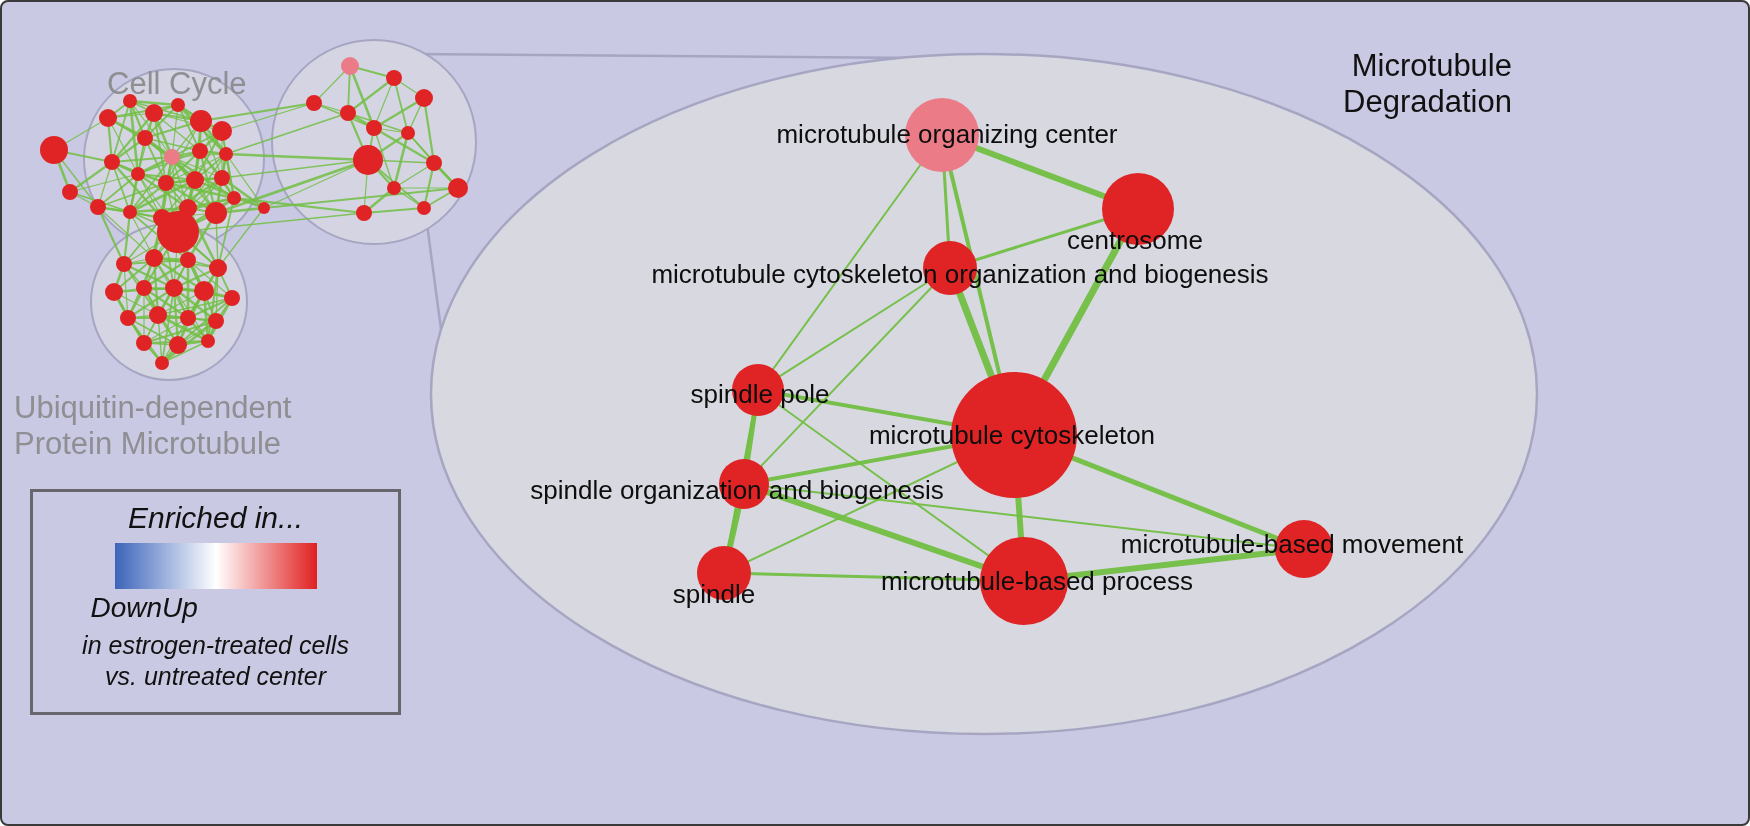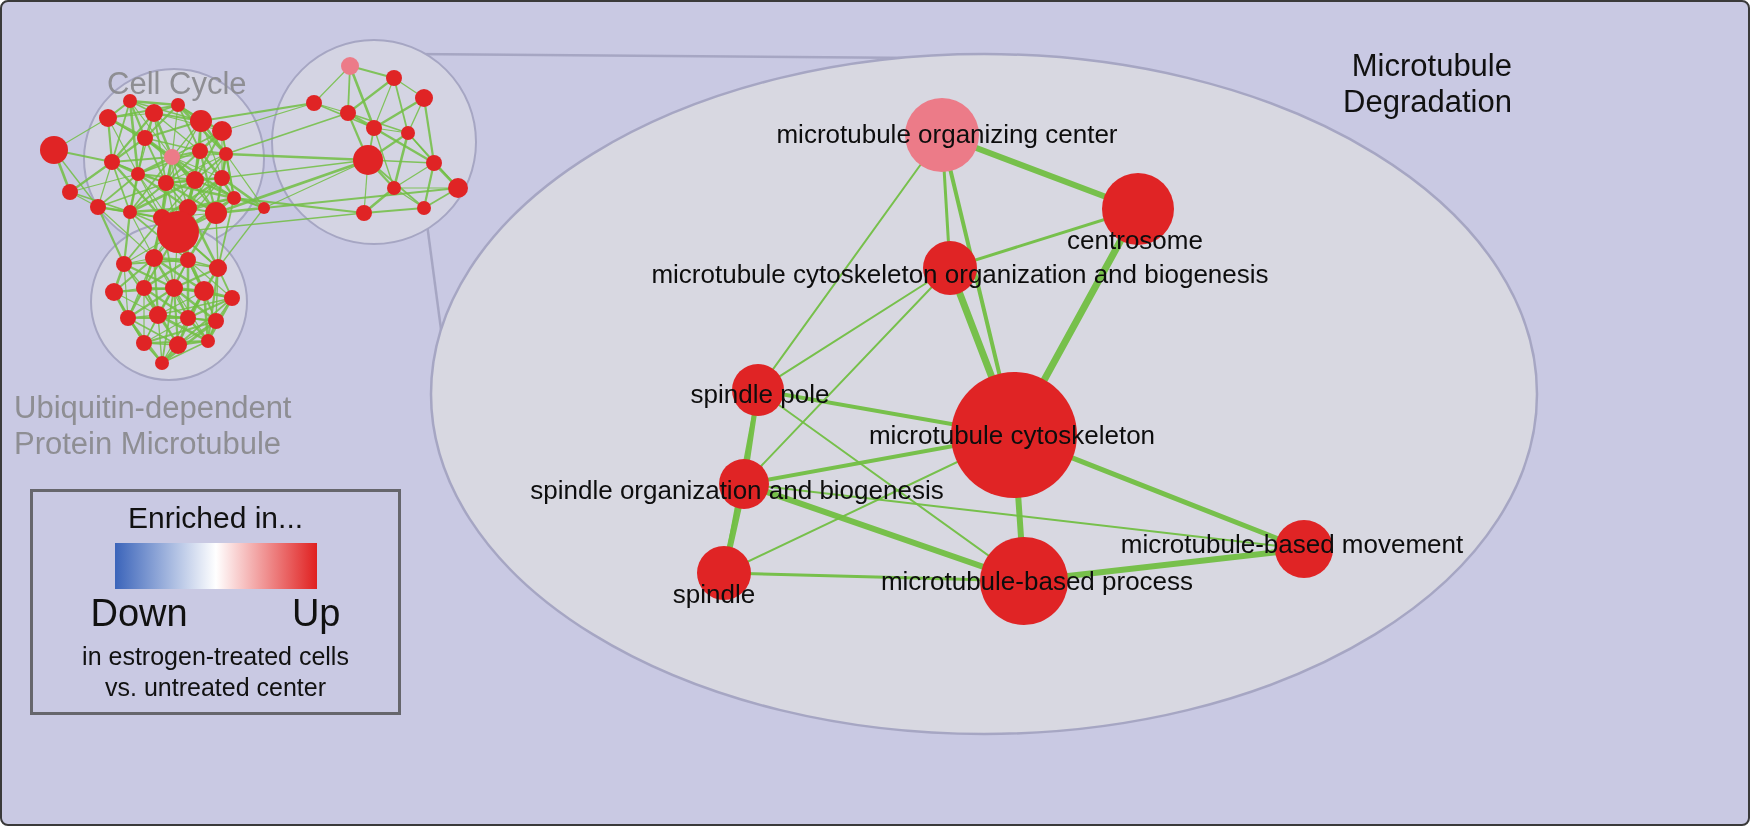--- a/index.html
+++ b/index.html
@@ -7,25 +7,25 @@
   .canvas {
     position:relative; width:1750px; height:826px;
     background:#c9c9e3; border:2px solid #3a3a3a; border-radius:8px; overflow:hidden;
   }
   svg { position:absolute; left:0; top:0; }
   .overlay { position:absolute; }
   .title-gray { color:#8e8e93; font-size:31px; line-height:1.16; }
   .title-black { color:#111111; font-size:31px; line-height:1.16; text-align:right; }
   .legend {
     position:absolute; left:28px; top:487px; width:371px; height:226px;
-    border:3px solid #66666c; text-align:center; color:#111111; background:transparent;
+    border:3px solid #66666c; text-align:center; color:#111111; background:transparent;font-style:italic;
   }
   .legend-title { font-size:30px; margin-top:9px; }
   .legend-bar { width:202px; height:46px; margin:8px auto 0; }
-  .legend-updown { display:flex; justify-content:space-between; width:250px; margin:3px auto 6px; font-size:38px; }
+  .legend-updown { display:flex; width:250px; margin:3px auto 6px; font-size:28px; }
   .legend-sub { font-size:25px; line-height:1.24; margin-top:1px; }
   .node-label { font-family:"Liberation Sans", sans-serif; font-size:26px; fill:#0d0d0d; }
   #g-detail-edges line { stroke-linecap:round; }
 </style>
 </head>
 <body>
 
 <div class="canvas">
 
   <svg id="scene" width="1750" height="826" viewBox="0 0 1750 826">

